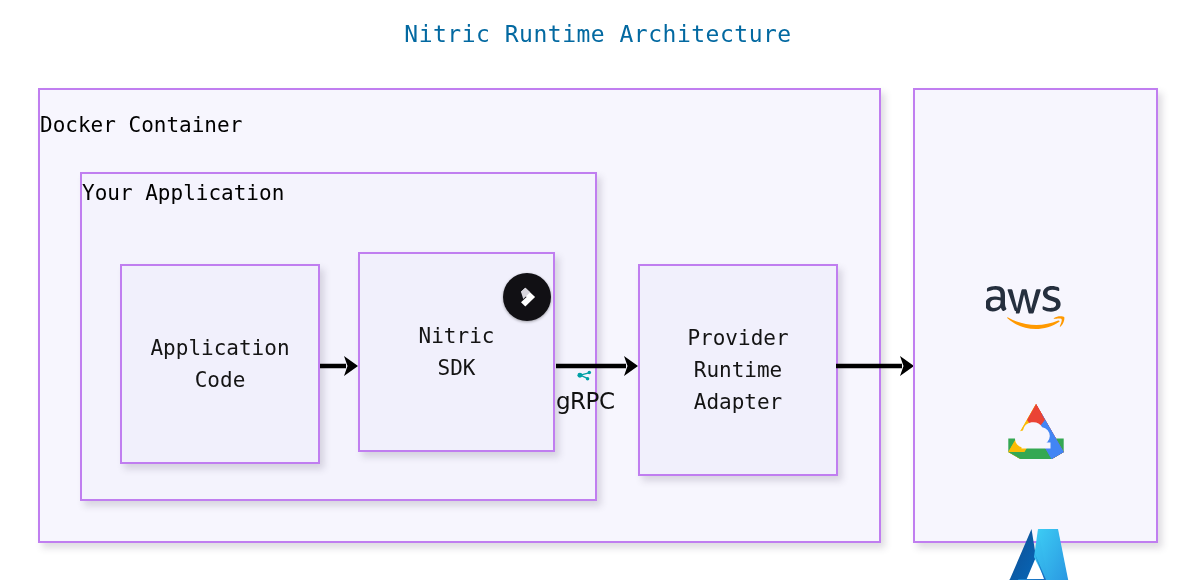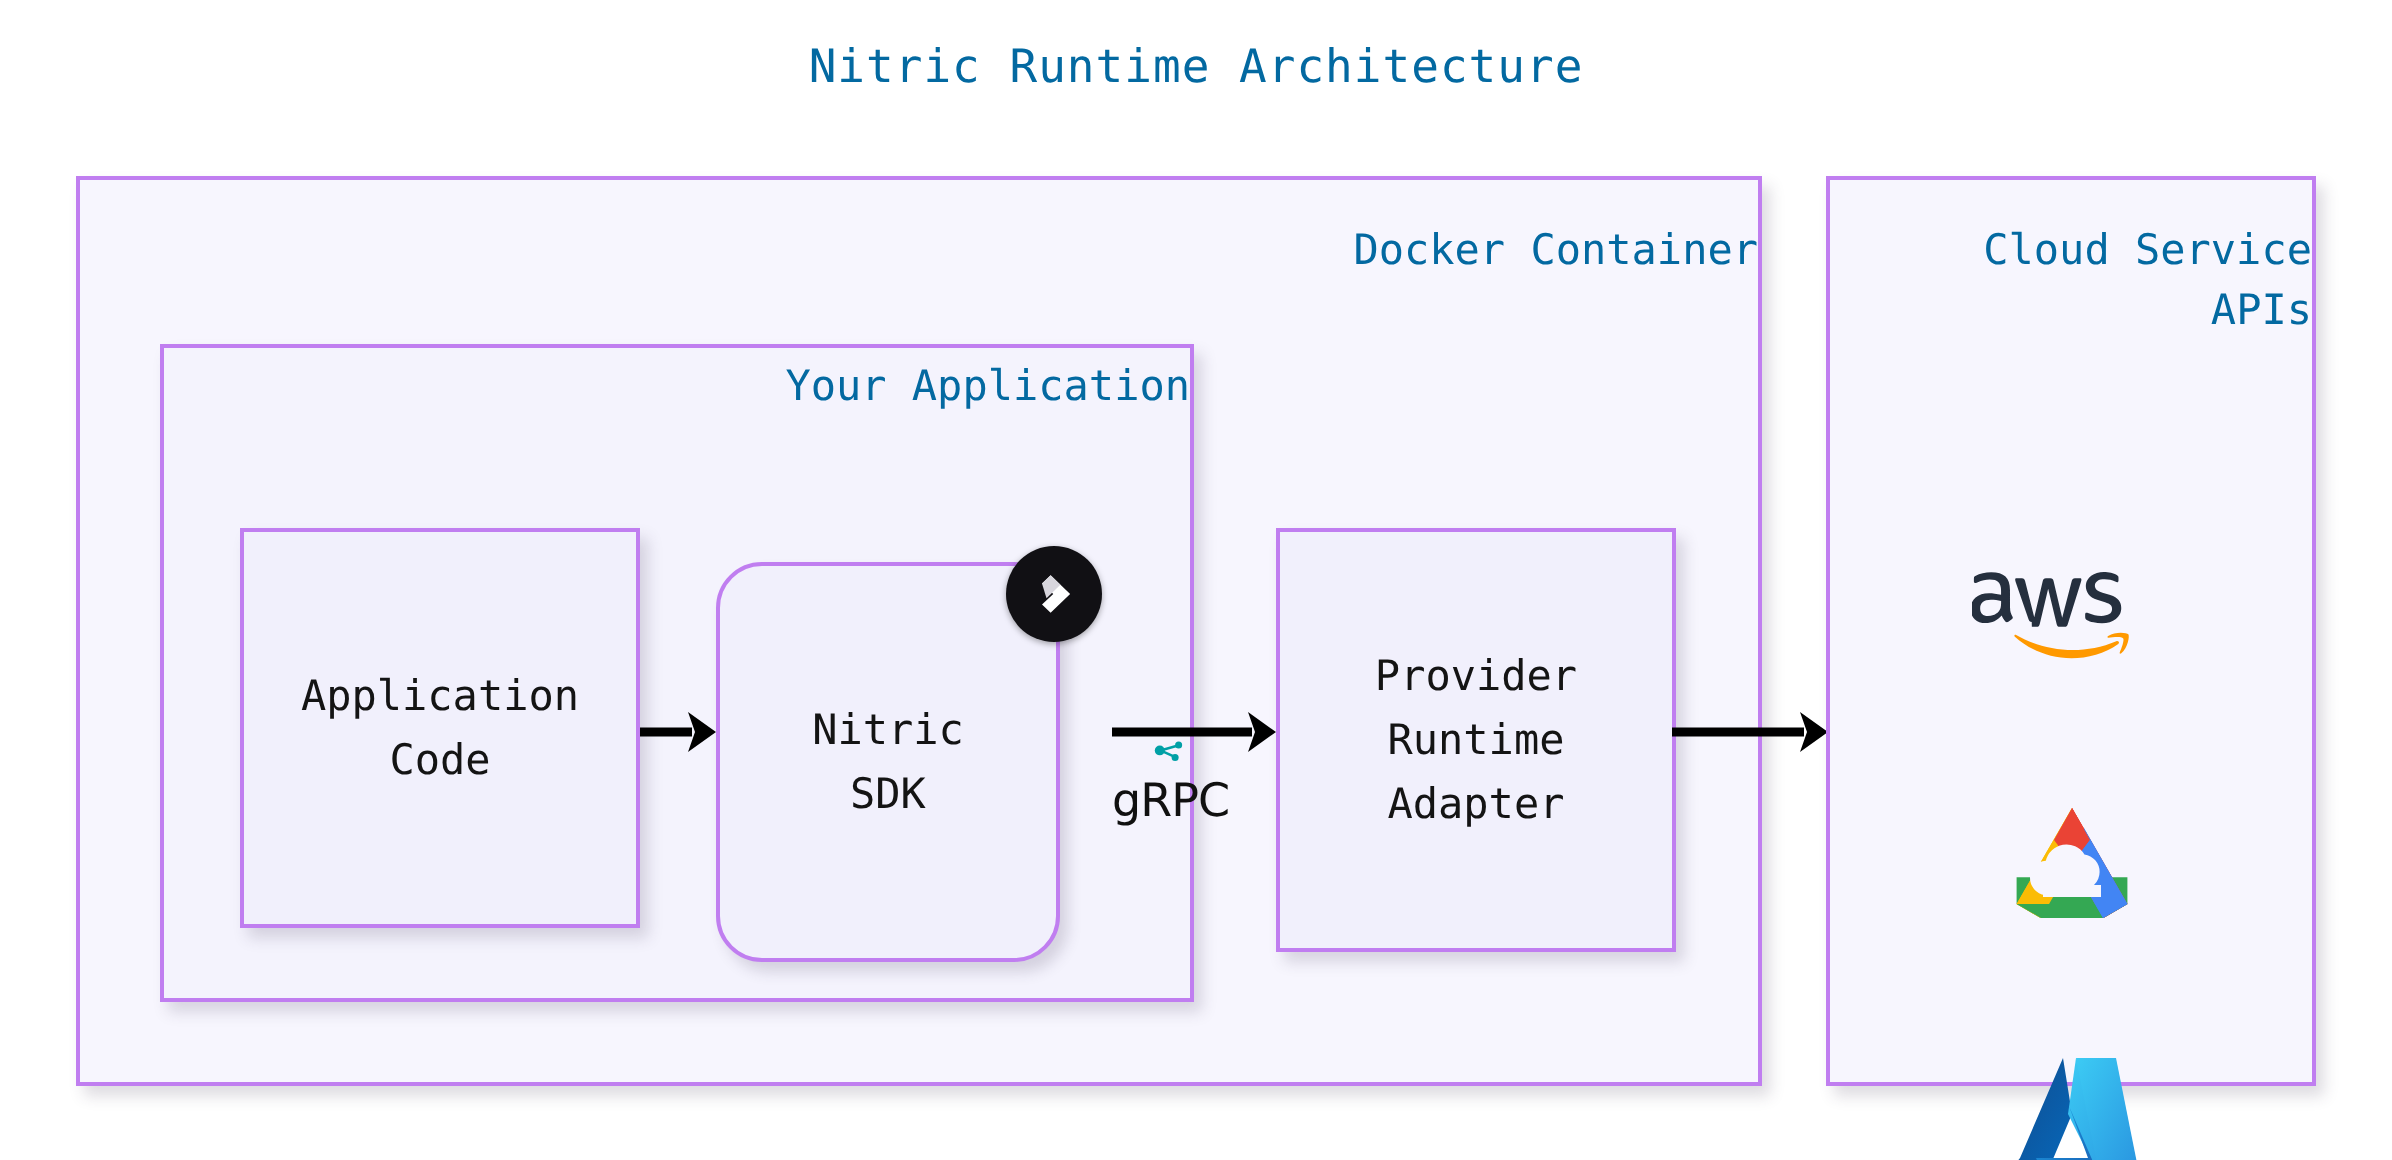--- a/index.html
+++ b/index.html
@@ -36,24 +36,24 @@
     border: 2.5px solid #c07ef0;
     box-sizing: border-box;
     box-shadow: 4px 5px 7px rgba(60,50,80,0.17);
   }
   .panel-inner-fill { background: #f4f3fd; }
 
   .panel-label {
     position: absolute;
     left: 0;
     width: 100%;
-    text-align: right;
+    text-align: left;
     font-size: 21px;
     line-height: 30px;
-    color: #0369a1;
+    color: #000000;
     white-space: pre;
   }
 
   
   #docker-container {
     left: 38px;
     top: 88px;
     width: 843px;
     height: 455px;
   }
@@ -81,21 +81,21 @@
   }
   .leaf-text {
     text-align: center;
     font-size: 21px;
     line-height: 32px;
     white-space: pre-line;
     color: #141414;
   }
 
   #application-code-box { left: 120px; top: 264px; width: 200px; height: 200px; }
-  #nitric-sdk-box       { left: 358px; top: 281px; width: 172px; height: 200px; border-radius: 23px; }
+  #nitric-sdk-box       { left: 358px; top: 252px; width: 197px; height: 200px; }
   #provider-adapter-box { left: 638px; top: 264px; width: 200px; height: 212px; }
 
   
   #nitric-logo-badge {
     position: absolute;
     left: 503px;
     top: 273px;
     width: 48px;
     height: 48px;
     border-radius: 50%;
@@ -216,22 +216,20 @@
       <line x1="4" y1="9" x2="13" y2="13" stroke="#00a0a6" stroke-width="1.6"></line>
       <circle cx="3.6" cy="9" r="3.1" fill="#00a0a6"></circle>
       <circle cx="15.4" cy="5.6" r="2.2" fill="#00a0a6"></circle>
       <circle cx="13.2" cy="13.4" r="2.2" fill="#00a0a6"></circle>
     </svg>
   </span>
   <span id="grpc-label-text">gRPC</span>
 </div>
 
 <div class="panel" id="cloud-service-panel">
-  <div class="panel-label" id="cloud-service-panel-label">Cloud Service
-APIs</div>
 
   <div class="cloud-logo" id="aws-logo-wrap">
     <svg width="100" height="62" viewBox="0 0 100 62" aria-hidden="true">
       <g fill="#252f3e">
         <path d="M20.4 24.0c0 1.3.14 2.35.39 3.12.28.77.63 1.61 1.12 2.52.18.28.25.56.25.8 0 .35-.21.7-.66 1.05l-2.2 1.47c-.31.21-.63.31-.91.31-.35 0-.7-.17-1.05-.49a10.8 10.8 0 0 1-1.26-1.65c-.35-.6-.7-1.26-1.08-2.06-2.73 3.22-6.16 4.83-10.29 4.83-2.94 0-5.28-.84-6.99-2.52-1.72-1.68-2.59-3.92-2.59-6.72 0-2.98 1.05-5.39 3.19-7.21 2.13-1.82 4.97-2.73 8.58-2.73 1.19 0 2.41.1 3.71.28 1.29.17 2.62.45 4.02.77v-2.55c0-2.66-.56-4.52-1.64-5.6-1.12-1.08-3.01-1.61-5.71-1.61-1.22 0-2.48.14-3.78.45-1.29.31-2.55.7-3.78 1.19-.56.24-.98.38-1.22.45-.24.07-.42.1-.56.1-.49 0-.73-.35-.73-1.08v-1.71c0-.56.07-.98.25-1.22.17-.25.49-.49.98-.73 1.22-.63 2.69-1.16 4.41-1.58 1.71-.45 3.53-.66 5.45-.66 4.16 0 7.2.94 9.14 2.83 1.92 1.89 2.9 4.76 2.9 8.61v11.34zm-14.21 5.32c1.15 0 2.34-.21 3.6-.63 1.26-.42 2.38-1.19 3.32-2.24.56-.66.98-1.4 1.19-2.24.21-.84.35-1.86.35-3.05v-1.47c-1.02-.24-2.1-.45-3.22-.59-1.12-.14-2.2-.21-3.29-.21-2.34 0-4.06.45-5.21 1.4-1.15.94-1.71 2.27-1.71 4.02 0 1.65.42 2.87 1.29 3.71.84.87 2.06 1.3 3.68 1.3zm28.1 3.78c-.63 0-1.05-.1-1.33-.35-.28-.21-.53-.7-.73-1.37L23.99 7.48c-.21-.7-.31-1.15-.31-1.4 0-.56.28-.87.84-.87h3.43c.66 0 1.12.1 1.37.35.28.21.49.7.7 1.37l5.88 23.17 5.46-23.17c.17-.7.38-1.16.66-1.37.28-.24.77-.35 1.4-.35h2.8c.66 0 1.12.1 1.4.35.28.21.53.7.66 1.37l5.53 23.45L59.94 6.93c.21-.7.45-1.16.7-1.37.28-.24.73-.35 1.37-.35h3.25c.56 0 .87.28.87.87 0 .17-.03.35-.07.56-.03.21-.1.49-.24.87l-8.44 27.06c-.21.7-.45 1.16-.73 1.37-.28.24-.73.35-1.33.35h-3.01c-.66 0-1.12-.1-1.4-.35-.28-.25-.53-.7-.66-1.4l-5.43-22.61-5.39 22.58c-.17.7-.38 1.16-.66 1.4-.28.25-.77.35-1.4.35h-3.01zm44.95.94c-1.82 0-3.64-.21-5.39-.63-1.75-.42-3.12-.87-4.02-1.4-.56-.31-.94-.66-1.08-.98-.14-.31-.21-.66-.21-.98v-1.78c0-.73.28-1.08.8-1.08.21 0 .42.03.63.1.21.07.53.21.87.35 1.19.53 2.48.94 3.85 1.22 1.4.28 2.76.42 4.16.42 2.2 0 3.92-.38 5.11-1.16 1.19-.77 1.82-1.89 1.82-3.32 0-.98-.31-1.79-.94-2.45-.63-.66-1.82-1.26-3.53-1.82l-5.07-1.58c-2.55-.8-4.44-1.99-5.56-3.57-1.12-1.54-1.71-3.25-1.71-5.07 0-1.47.31-2.76.94-3.88.63-1.12 1.47-2.1 2.52-2.87 1.05-.8 2.24-1.4 3.64-1.82 1.4-.42 2.87-.6 4.41-.6.77 0 1.58.04 2.34.14.8.1 1.54.24 2.27.38.7.17 1.37.35 1.99.56.63.21 1.12.42 1.47.63.49.28.84.56 1.05.87.21.28.31.66.31 1.15v1.65c0 .73-.28 1.12-.8 1.12-.28 0-.73-.14-1.33-.42-1.99-.91-4.23-1.37-6.72-1.37-1.99 0-3.57.31-4.65.98-1.08.66-1.64 1.68-1.64 3.12 0 .98.35 1.82 1.05 2.48.7.66 1.99 1.33 3.85 1.92l4.97 1.57c2.52.8 4.34 1.92 5.42 3.36 1.08 1.44 1.61 3.08 1.61 4.9 0 1.5-.31 2.87-.91 4.05-.63 1.19-1.47 2.24-2.55 3.08-1.08.87-2.38 1.51-3.88 1.96-1.58.49-3.22.73-5.01.73z" transform="scale(0.78) translate(4,4)"></path>
       </g>
       <path d="M88.2 47.1C80.4 52.8 69 55.9 59.2 55.9c-13.7 0-26.1-5.1-35.4-13.5-.73-.66-.07-1.57.8-1.05 10.1 5.85 22.6 9.4 35.5 9.4 8.7 0 18.3-1.82 27.1-5.53 1.3-.56 2.4.87 1.1 1.88z" fill="#ff9900" transform="scale(0.8) translate(3,3)"></path>
       <path d="M91.4 43.4c-1.0-1.29-6.6-.63-9.1-.31-.77.1-.87-.56-.2-1.05 4.4-3.1 11.7-2.2 12.6-1.17.9 1.05-.2 8.4-4.4 11.9-.63.56-1.25.28-.97-.45 1.0-2.4 3.1-7.7 2.1-8.9z" fill="#ff9900" transform="scale(0.8) translate(3,3)"></path>
     </svg>
   </div>

